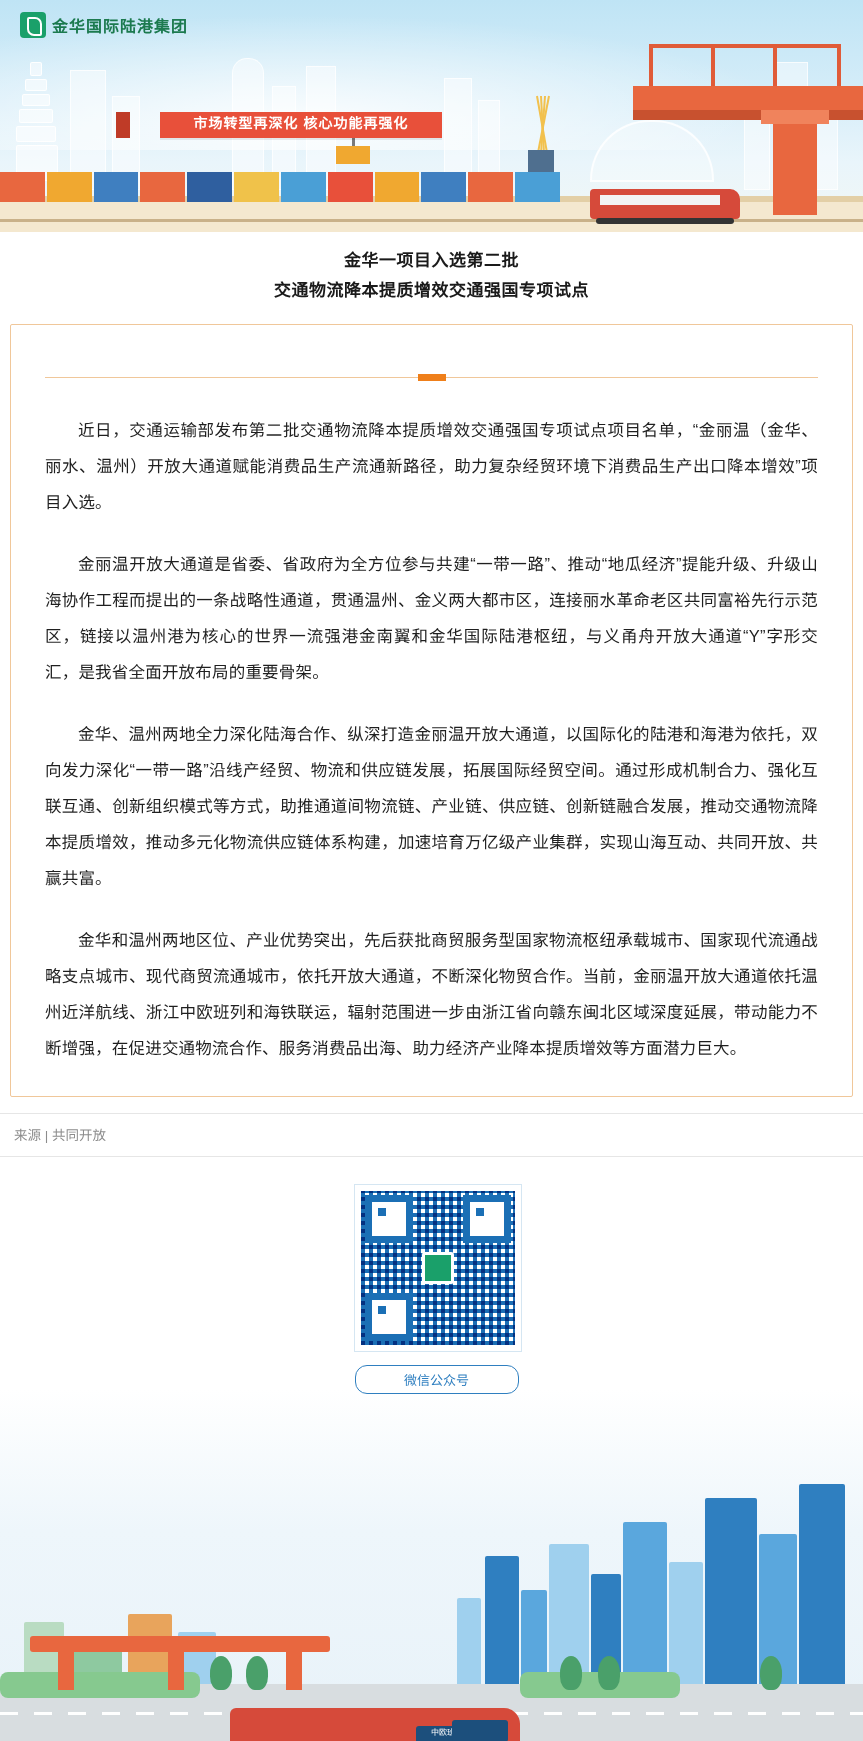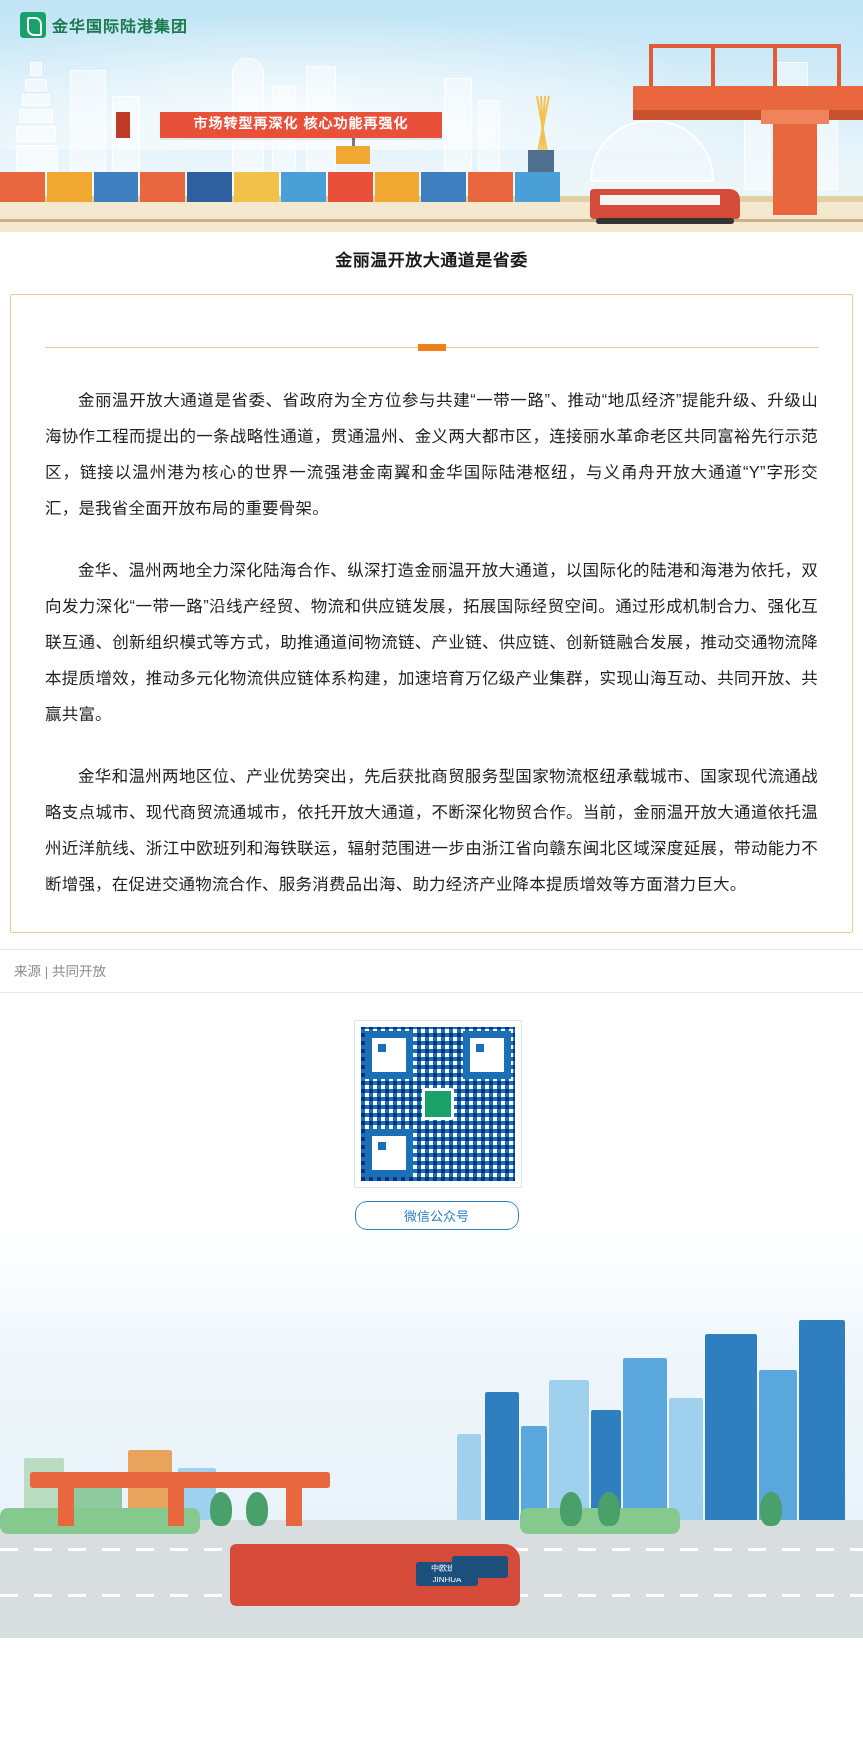--- a/index.html
+++ b/index.html
@@ -563,25 +563,27 @@
       <i style="background:#f0a830"></i>
       <i style="background:#3f7fc0"></i>
       <i style="background:#e8673f"></i>
       <i style="background:#4a9fd6"></i>
     </div>
 
     <div class="train"></div>
   </div>
 
   <div class="title-block">
-    <div class="title-line">金丽温开放大通道是省委</div>
+    <div class="title-line">金华一项目入选第二批</div>
+    <div class="title-line">交通物流降本提质增效交通强国专项试点</div>
   </div>
 
   <div class="article">
     <div class="divider"></div>
+    <p class="para">近日，交通运输部发布第二批交通物流降本提质增效交通强国专项试点项目名单，“金丽温（金华、丽水、温州）开放大通道赋能消费品生产流通新路径，助力复杂经贸环境下消费品生产出口降本增效”项目入选。</p>
     <p class="para">金丽温开放大通道是省委、省政府为全方位参与共建“一带一路”、推动“地瓜经济”提能升级、升级山海协作工程而提出的一条战略性通道，贯通温州、金义两大都市区，连接丽水革命老区共同富裕先行示范区，链接以温州港为核心的世界一流强港金南翼和金华国际陆港枢纽，与义甬舟开放大通道“Y”字形交汇，是我省全面开放布局的重要骨架。</p>
     <p class="para">金华、温州两地全力深化陆海合作、纵深打造金丽温开放大通道，以国际化的陆港和海港为依托，双向发力深化“一带一路”沿线产经贸、物流和供应链发展，拓展国际经贸空间。通过形成机制合力、强化互联互通、创新组织模式等方式，助推通道间物流链、产业链、供应链、创新链融合发展，推动交通物流降本提质增效，推动多元化物流供应链体系构建，加速培育万亿级产业集群，实现山海互动、共同开放、共赢共富。</p>
     <p class="para">金华和温州两地区位、产业优势突出，先后获批商贸服务型国家物流枢纽承载城市、国家现代流通战略支点城市、现代商贸流通城市，依托开放大通道，不断深化物贸合作。当前，金丽温开放大通道依托温州近洋航线、浙江中欧班列和海铁联运，辐射范围进一步由浙江省向赣东闽北区域深度延展，带动能力不断增强，在促进交通物流合作、服务消费品出海、助力经济产业降本提质增效等方面潜力巨大。</p>
   </div>
 
   <div class="source-bar">来源 | 共同开放</div>
 
   <div class="footer">
 
 

